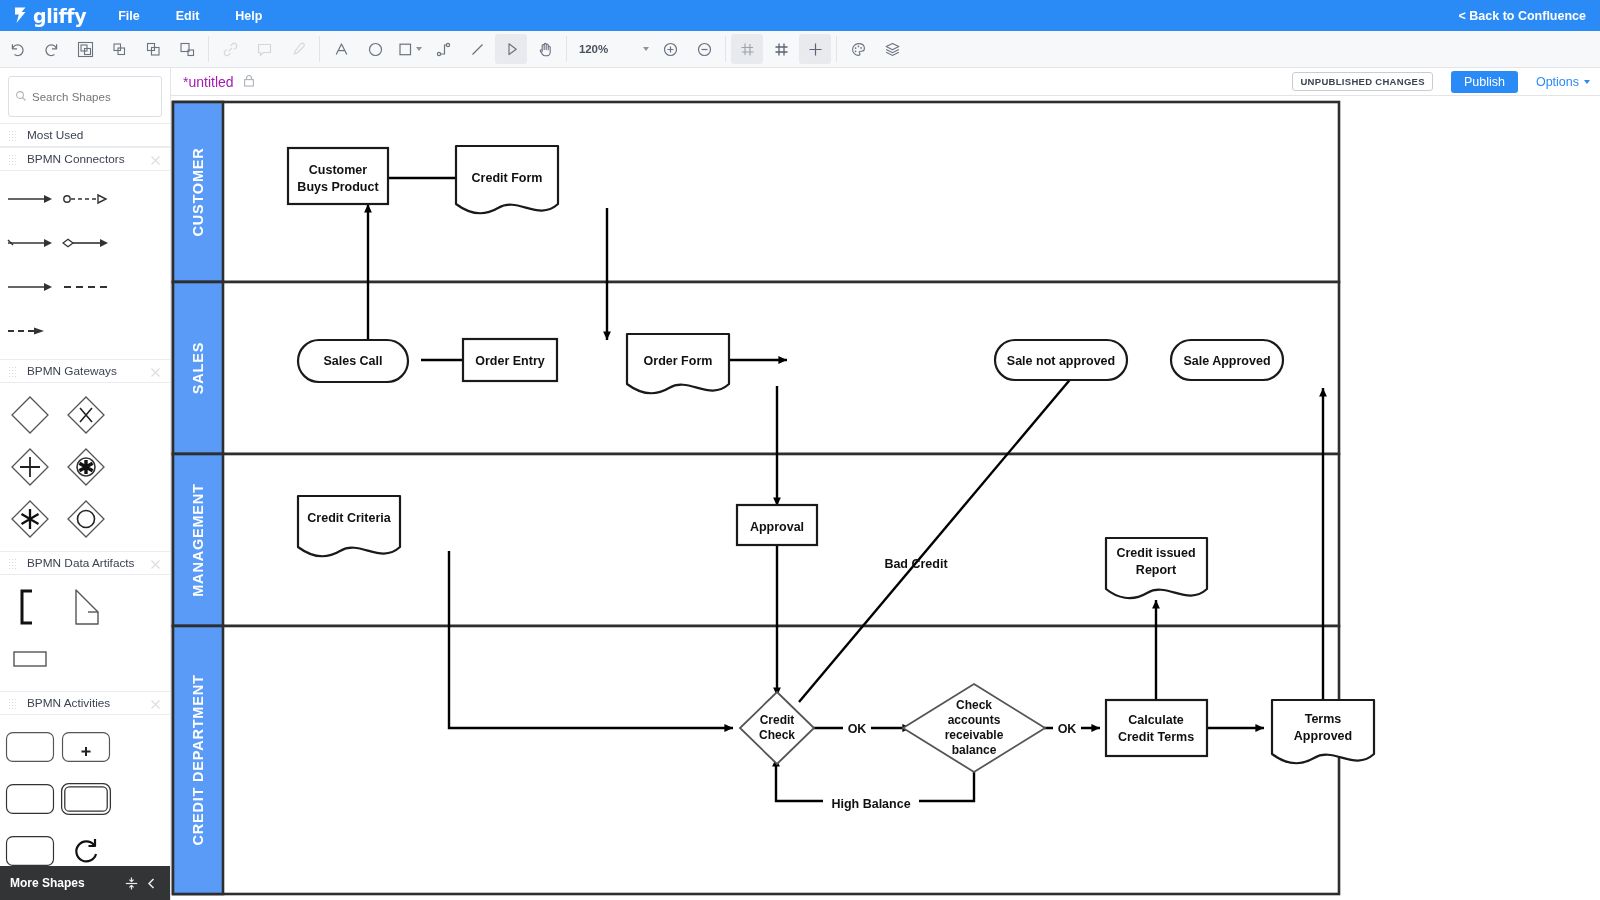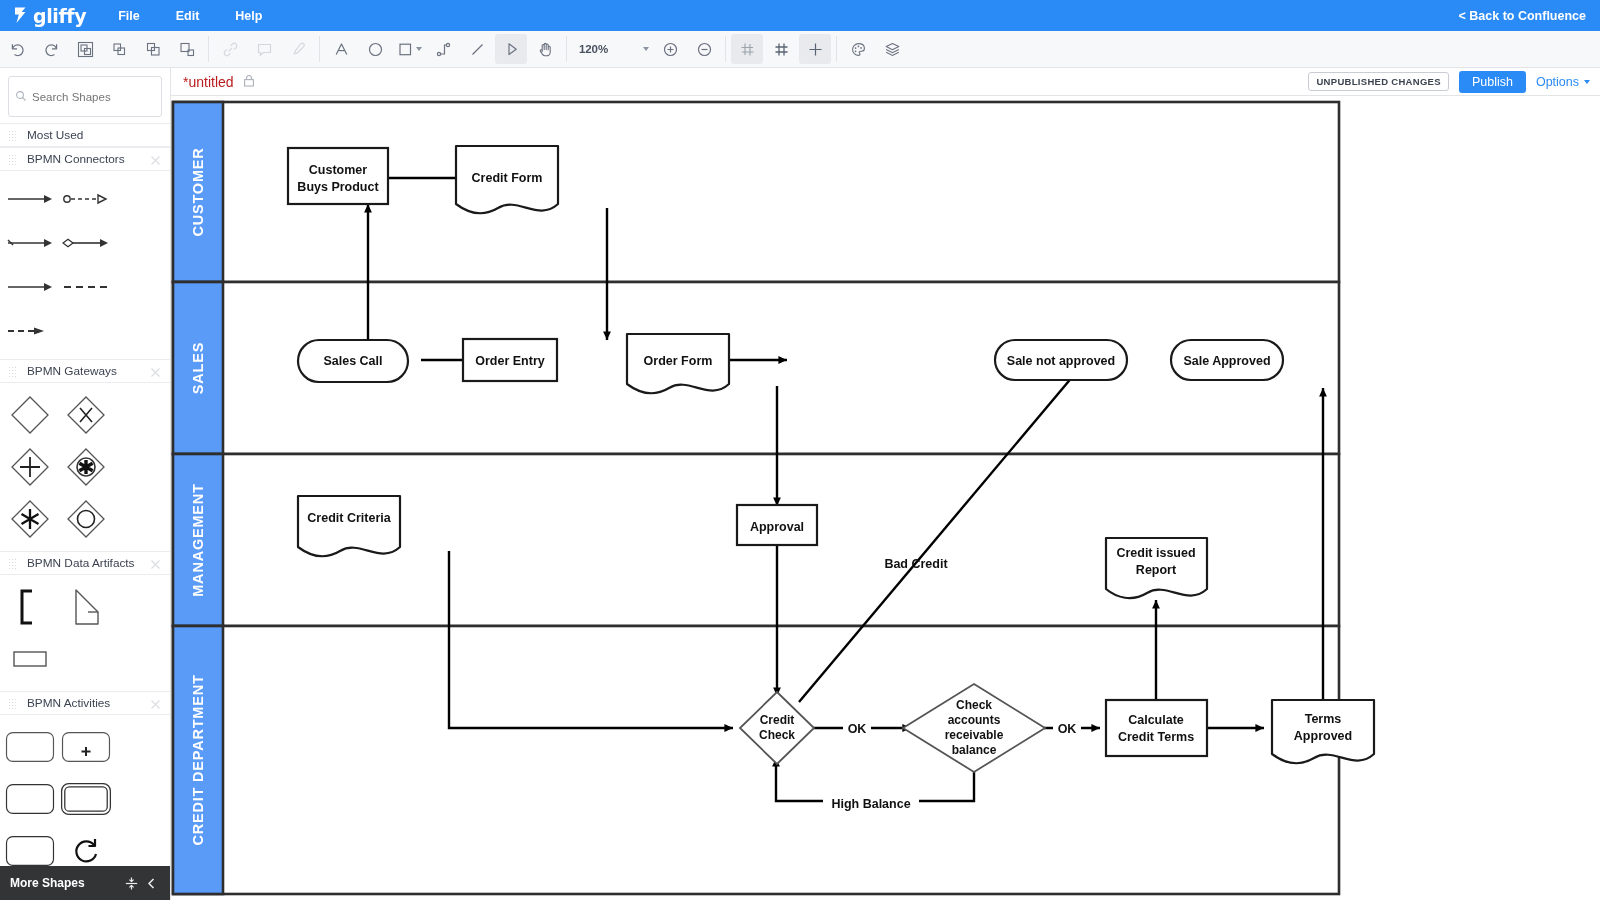--- a/index.html
+++ b/index.html
@@ -102,24 +102,24 @@
   }
   #more-shapes .ms-label { font-size:12px; font-weight:700; flex:1; }
   .ms-icon { width:20px; display:flex; justify-content:center; opacity:.9; }
 
   
   #canvas-header {
     position:absolute; left:171px; top:68px; right:0; height:28px;
     background:#fff; border-bottom:1px solid #E2E4E7;
     display:flex; align-items:center; padding:0 12px;
   }
-  #doc-title { font-size:14px; color:#b91c1c; }
+  #doc-title { font-size:14px; color:#a21caf; }
   #lock-icon { margin-left:9px; opacity:.55; }
   #header-right {
-    position:absolute; right:10px; display:flex; align-items:center; gap:10px;
+    position:absolute; right:10px; display:flex; align-items:center; gap:18px;
   }
   #unpublished-badge {
     border:1px solid #C9CDD3; border-radius:3px; background:#fff;
     font-size:9.5px; font-weight:700; letter-spacing:.3px;
     color:#3B4351; padding:3px 7px; white-space:nowrap;
   }
   #publish-btn {
     background:#2A8AF6; color:#fff; border:0; border-radius:3px;
     font-size:12.5px; padding:4px 13px; font-family:"Liberation Sans",sans-serif;
     cursor:pointer;

